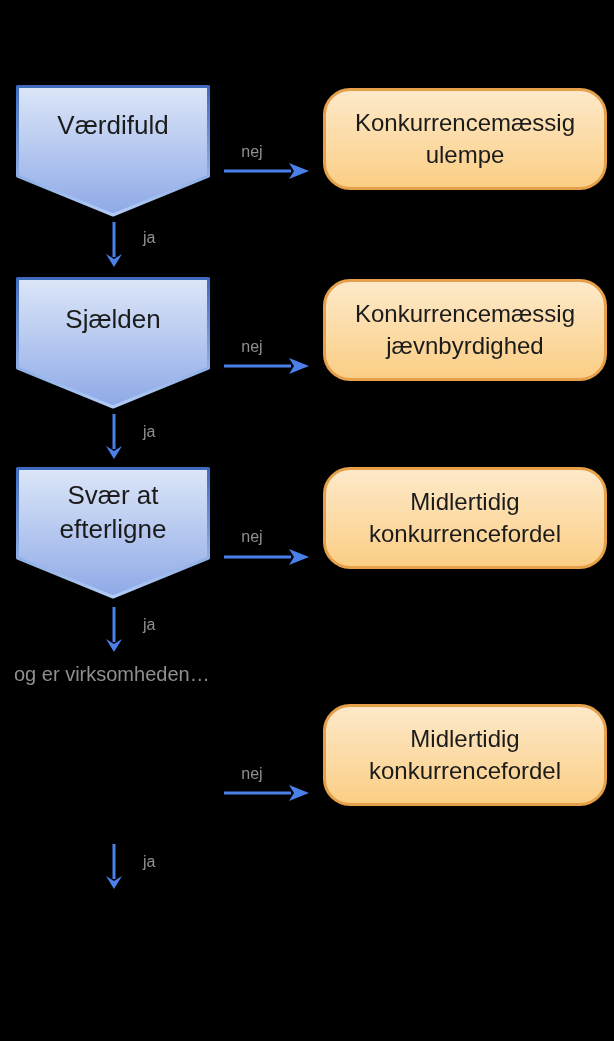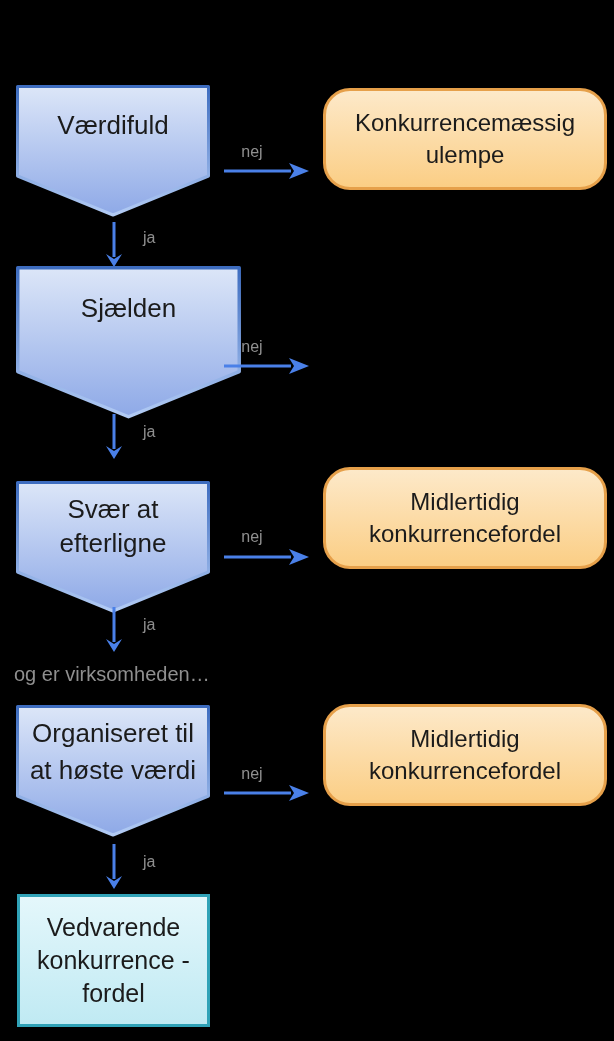--- a/index.html
+++ b/index.html
@@ -11,22 +11,22 @@
     overflow:hidden;
   }
   
   .step{position:absolute;left:16px;width:194px;height:132px;}
   .step svg{position:absolute;inset:0;display:block;}
   .step-label{
     position:absolute;left:4px;right:4px;text-align:center;
     font-size:26px;line-height:34px;color:var(--text-dark,#1b1b1b);
   }
   .s1{top:85px;}  .s1 .step-label{top:23px;}
-  .s2{top:266px;padding-left:31px;} .s2 .step-label{top:25px;}
-  .s3{top:481px;} .s3 .step-label{top:11px;}
+  .s2{top:277px;} .s2 .step-label{top:25px;}
+  .s3{top:467px;} .s3 .step-label{top:11px;}
   .s4{top:705px;} .s4 .step-label{top:10px;line-height:37px;}
   
   .outcome{
     position:absolute;left:323px;width:284px;height:102px;
     box-sizing:border-box;border:3px solid var(--orange-border,#e6a04a);
     border-radius:27px;
     background:linear-gradient(to bottom,var(--orange-fill-top,#fde9c9),var(--orange-fill-bottom,#fbce85));
     display:flex;align-items:center;justify-content:center;
     font-size:24px;line-height:32px;color:var(--text-dark,#1b1b1b);
     text-align:center;padding:0 3px;
@@ -102,20 +102,23 @@
     <svg viewBox="0 0 194 132">
       <polygon points="1.5,1.5 192.5,1.5 192.5,91 97,130 1.5,91" fill="url(#pFill)" stroke="url(#pStroke)" stroke-width="3" stroke-linejoin="round"></polygon>
     </svg>
     <div class="step-label">Sjælden</div>
   </div>
   <div class="conn-label no-label nl2">nej</div>
   <svg class="h-arrow ha2" viewBox="0 0 86 20">
     <line x1="1" y1="10" x2="68" y2="10" stroke="#4a80e8" stroke-width="3"></line>
     <polygon points="66,2 86,10 66,18 71,10" fill="#4a80e8"></polygon>
   </svg>
+  <div class="outcome o2">
+    <span>Konkurrencemæssig jævnbyrdighed</span>
+  </div>
   <svg class="v-arrow va2" viewBox="0 0 22 46">
     <line x1="11" y1="1" x2="11" y2="36" stroke="#4a80e8" stroke-width="3"></line>
     <polygon points="3,33 11,46 19,33 11,38" fill="#4a80e8"></polygon>
   </svg>
   <div class="conn-label yes-label yl2">ja</div>
 
   <div class="step s3">
     <svg viewBox="0 0 194 132">
       <polygon points="1.5,1.5 192.5,1.5 192.5,91 97,130 1.5,91" fill="url(#pFill)" stroke="url(#pStroke)" stroke-width="3" stroke-linejoin="round"></polygon>
     </svg>
@@ -130,37 +133,28 @@
     <span>Midlertidig konkurrencefordel</span>
   </div>
   <svg class="v-arrow va3" viewBox="0 0 22 46">
     <line x1="11" y1="1" x2="11" y2="36" stroke="#4a80e8" stroke-width="3"></line>
     <polygon points="3,33 11,46 19,33 11,38" fill="#4a80e8"></polygon>
   </svg>
   <div class="conn-label yes-label yl3">ja</div>
 
   <div class="note">og er virksomheden…</div>
 
-  <div class="step s4">
-    <svg viewBox="0 0 194 132">
-      <polygon points="1.5,1.5 192.5,1.5 192.5,91 97,130 1.5,91" fill="url(#pFill)" stroke="url(#pStroke)" stroke-width="3" stroke-linejoin="round"></polygon>
-    </svg>
-    <div class="step-label">Organiseret til at høste værdi</div>
-  </div>
   <div class="conn-label no-label nl4">nej</div>
   <svg class="h-arrow ha4" viewBox="0 0 86 20">
     <line x1="1" y1="10" x2="68" y2="10" stroke="#4a80e8" stroke-width="3"></line>
     <polygon points="66,2 86,10 66,18 71,10" fill="#4a80e8"></polygon>
   </svg>
   <div class="outcome o4">
     <span>Midlertidig konkurrencefordel</span>
   </div>
   <svg class="v-arrow va4" viewBox="0 0 22 46">
     <line x1="11" y1="1" x2="11" y2="36" stroke="#4a80e8" stroke-width="3"></line>
     <polygon points="3,33 11,46 19,33 11,38" fill="#4a80e8"></polygon>
   </svg>
   <div class="conn-label yes-label yl4">ja</div>
 
-  <div class="final-box">
-    <span>Vedvarende konkurrence -fordel</span>
-  </div>
 
 </div>
 
 </body></html>

